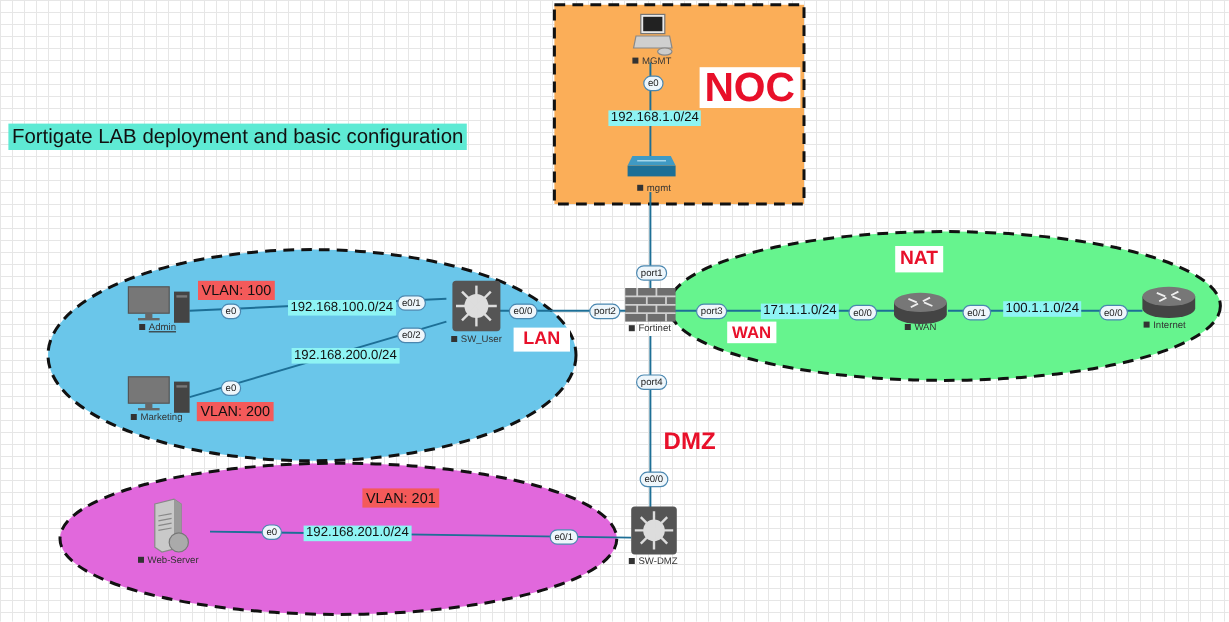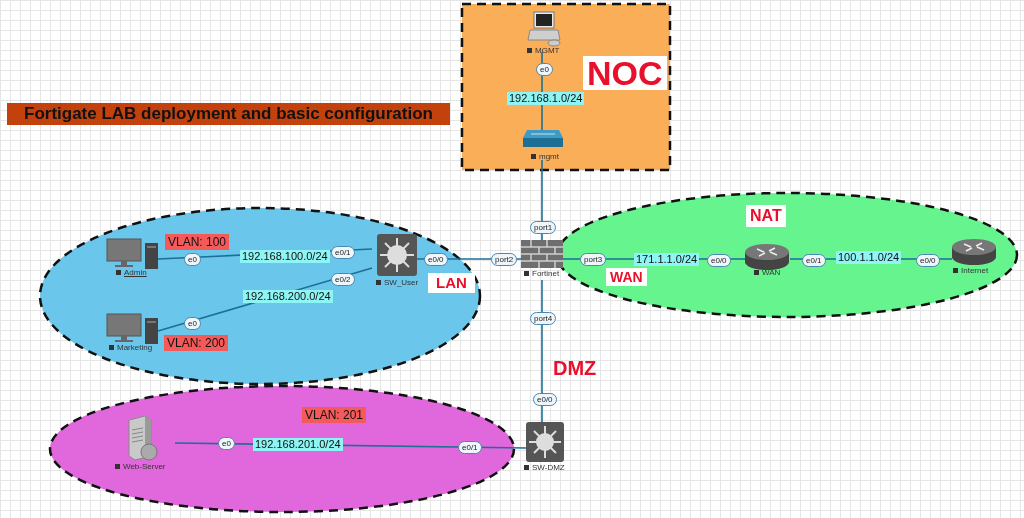--- a/index.html
+++ b/index.html
@@ -7,22 +7,22 @@
     width:1024px; height:518px; position:relative; overflow:hidden;
     font-family:"Liberation Sans", sans-serif;
     background-color:#ffffff;
     background-image:
       linear-gradient(#e6e6e6 1px, transparent 1px),
       linear-gradient(90deg, #e6e6e6 1px, transparent 1px);
     background-size:10px 10px;
   }
   svg#canvas { position:absolute; left:0; top:0; }
   .title-box {
-    position:absolute; left:7px; top:103px; background:#c2410c;
-    font-size:17px; color:#111; padding:1px 17px; white-space:nowrap;font-weight:bold;
+    position:absolute; left:7px; top:103px; background:#5eead4;
+    font-size:17px; color:#111; padding:1px 3px; white-space:nowrap;
   }
   .net-label {
     position:absolute; background:#8ef4f4; font-size:11px; color:#111;
     padding:0 2px; line-height:13px; white-space:nowrap;
   }
   .vlan-label {
     position:absolute; background:#f45a5a; font-size:12px; color:#111;
     padding:1px 3px; line-height:14px; white-space:nowrap;
   }
   .zone-label {

